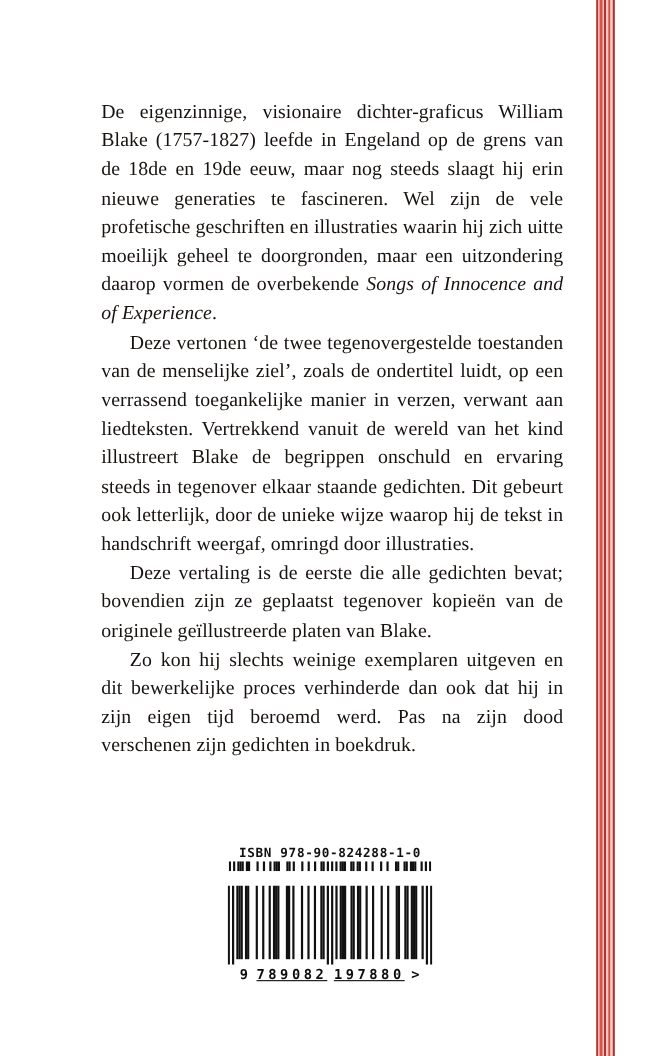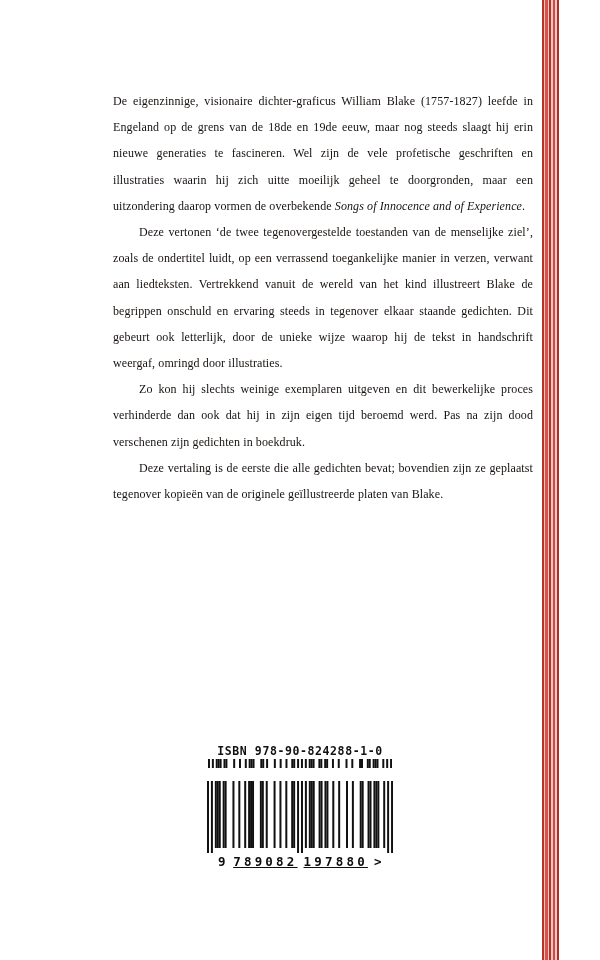--- a/index.html
+++ b/index.html
@@ -36,44 +36,43 @@
 
   
   #blurb {
     position: absolute;
     left: 92px;
     top: 88px;
     width: 420px;
     text-align: justify;
     text-justify: inter-word;
     color: #17120f;
-    font-size: 12px;
+    font-size: 18px;
     line-height: 26.2px;
     letter-spacing: 0.1px;
-    margin-left: 21px;
   }
   #blurb p {
     margin: 0;
     text-indent: 26px;
   }
   #blurb p.first {
     text-indent: 0;
   }
   #blurb p:last-child {
     text-align: justify;
   }
   .work-title {
     font-style: italic;
   }
 
   
   #isbn-block {
     position: absolute;
     left: 0;
-    top: 744px;
+    top: 768px;
     width: 600px;
     text-align: center;
   }
   #isbn-text {
     font-family: "DejaVu Sans Mono", "Liberation Mono", monospace;
     font-size: 11.5px;
     font-weight: bold;
     letter-spacing: 0.6px;
     color: #111111;
     line-height: 14px;
@@ -110,23 +109,23 @@
 <body>
 
 <div id="cover">
 
   <div id="blurb">
 
     <p class="first"><span>De eigenzinnige, visionaire dichter-graficus William Blake (1757-1827) leefde in Engeland op de grens van de 18de en 19de eeuw, maar nog steeds slaagt hij erin nieuwe generaties te fascineren. Wel zijn de vele profetische geschriften en illustraties waarin hij zich uitte moeilijk geheel te doorgronden, maar een uitzondering daarop vormen de overbekende </span><span class="work-title">Songs of Innocence and of Experience</span><span>.</span></p>
 
     <p><span>Deze vertonen ‘de twee tegenovergestelde toestanden van de menselijke ziel’, zoals de ondertitel luidt, op een verrassend toegankelijke manier in verzen, verwant aan liedteksten. Vertrekkend vanuit de wereld van het kind illustreert Blake de begrippen onschuld en ervaring steeds in tegenover elkaar staande gedichten. Dit gebeurt ook letterlijk, door de unieke wijze waarop hij de tekst in handschrift weergaf, omringd door illustraties.</span></p>
 
+    <p><span>Deze vertaling is de eerste die alle gedichten bevat; bovendien zijn ze geplaatst tegenover kopieën van de originele geïllustreerde platen van Blake.</span></p>
+
     <p><span>Zo kon hij slechts weinige exemplaren uitgeven en dit bewerkelijke proces verhinderde dan ook dat hij in zijn eigen tijd beroemd werd. Pas na zijn dood verschenen zijn gedichten in boekdruk.</span></p>
-
-    <p><span>Deze vertaling is de eerste die alle gedichten bevat; bovendien zijn ze geplaatst tegenover kopieën van de originele geïllustreerde platen van Blake.</span></p>
 
 
   </div>
 
   <div id="isbn-block">
 
     <div id="isbn-text">ISBN 978-90-824288-1-0</div>
 
     <svg id="isbn-bars-small" viewBox="0 0 184 9" preserveAspectRatio="none" aria-hidden="true">
         <rect x="0.000" y="0" width="1.976" height="9.00" fill="#111111"></rect>

